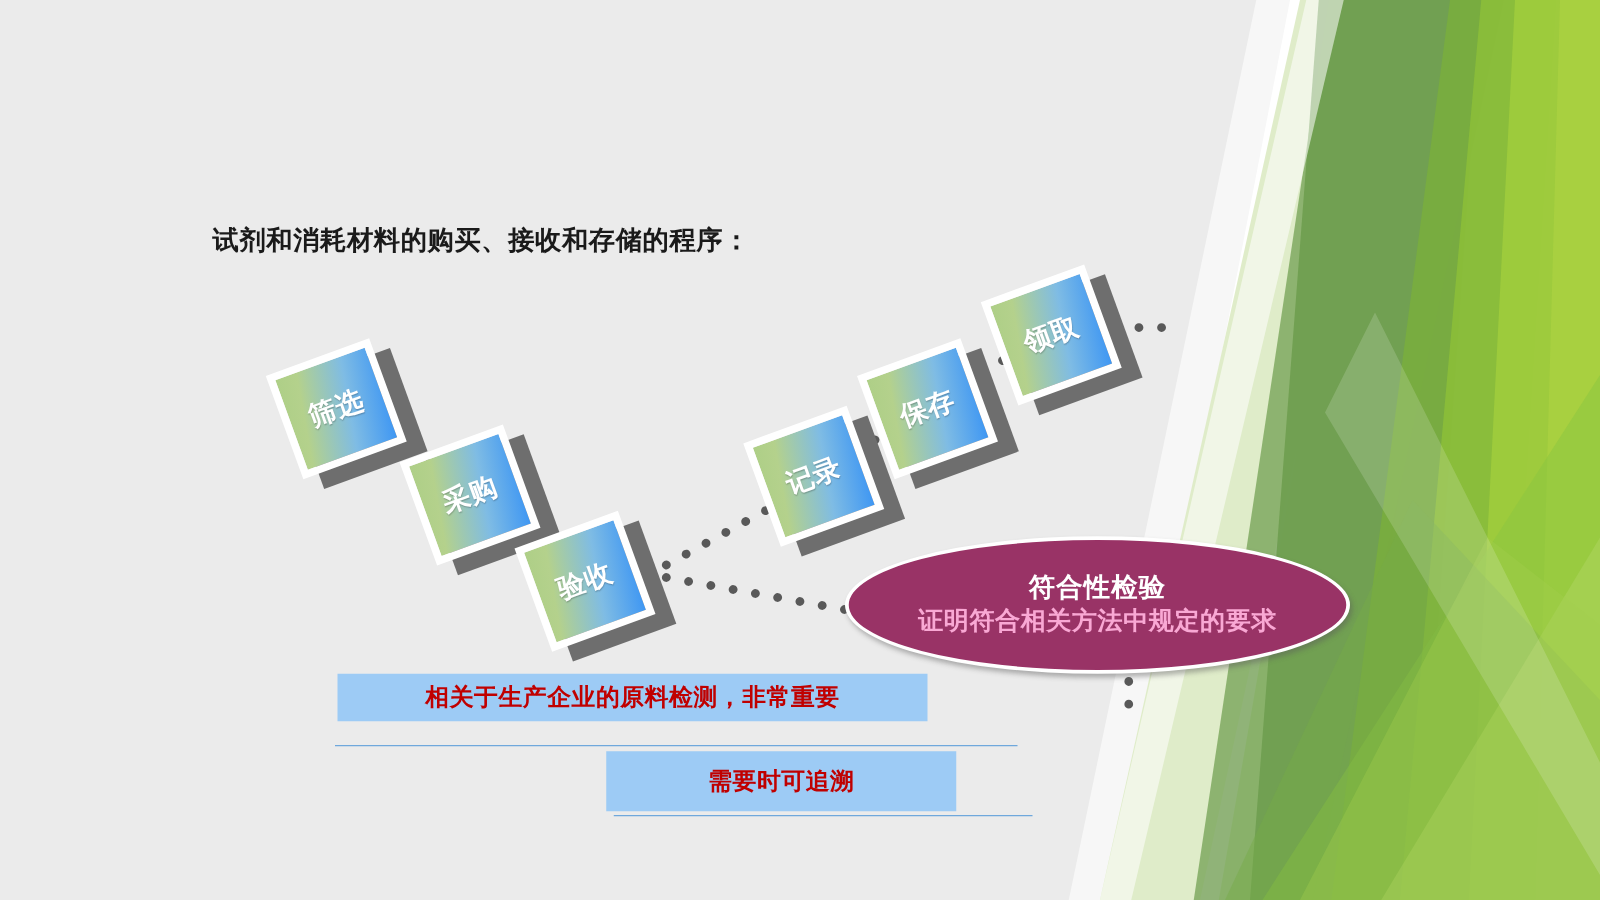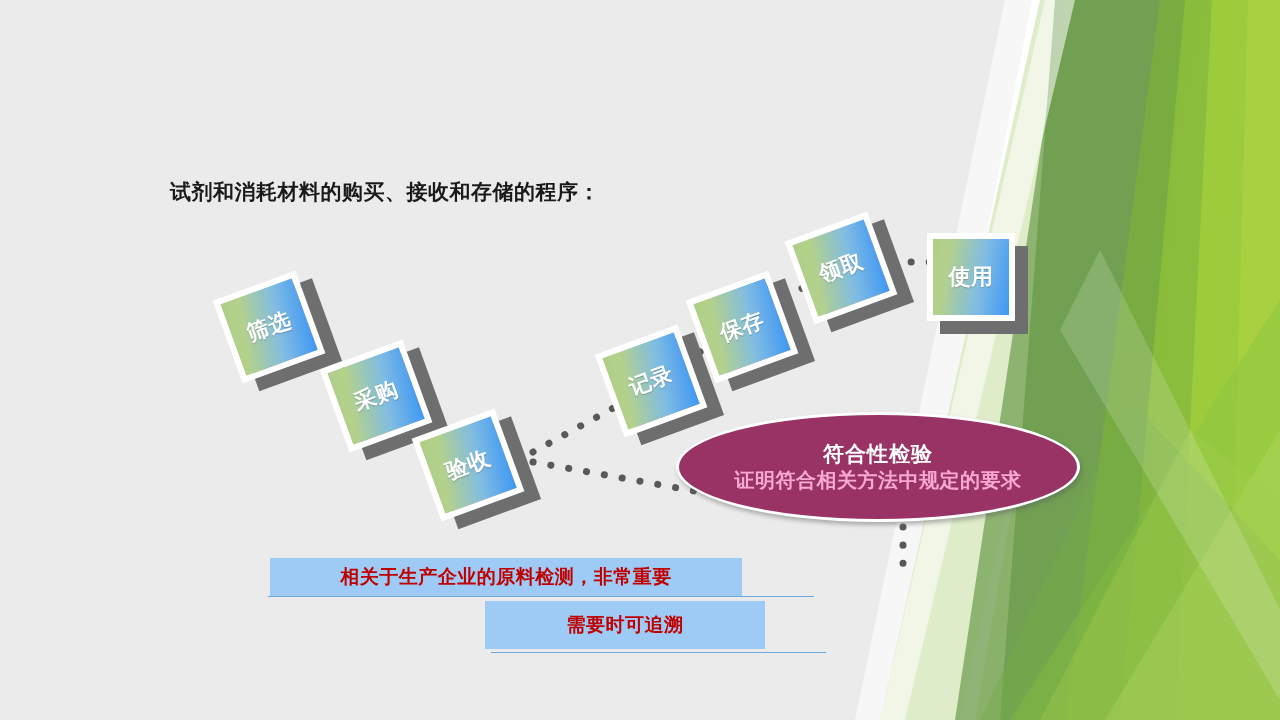--- a/index.html
+++ b/index.html
@@ -80,21 +80,21 @@
     font-weight: bold;
     letter-spacing: 0.5px;
     text-shadow: 0 1px 1px rgba(0,0,0,0.22);
     white-space: nowrap;
   }
 
   
   .ellipse-wrap {
     position: absolute;
     left: 676px;
-    top: 412px;
+    top: 429px;
     width: 404px;
     height: 110px;
   }
   .ellipse {
     position: absolute;
     inset: 0;
     border-radius: 50%;
     background: #993366;
     border: 3px solid #ffffff;
     box-sizing: border-box;
@@ -255,35 +255,29 @@
     </div>
   </div>
 
   <div class="step" style="left:797px; top:224px; transform:rotate(-20deg);">
     <div class="shadow"></div>
     <div class="tile">
       <span class="lbl">领取</span>
     </div>
   </div>
 
-  <div class="step" style="left:927px; top:233px;">
-    <div class="shadow"></div>
-    <div class="tile">
-      <span class="lbl">使用</span>
-    </div>
-  </div>
 
   <div class="ellipse-wrap">
     <div class="ellipse">
       <div class="line1">符合性检验</div>
       <div class="line2">证明符合相关方法中规定的要求</div>
     </div>
   </div>
 
-  <div class="callout" style="left:270px; top:558px; width:472px; height:38px;">
+  <div class="callout" style="left:270px; top:539px; width:472px; height:38px;">
     <span>相关于生产企业的原料检测，非常重要</span>
   </div>
   <div class="uline" style="left:268px; top:596px; width:546px;"></div>
 
   <div class="callout" style="left:485px; top:601px; width:280px; height:48px;">
     <span>需要时可追溯</span>
   </div>
   <div class="uline" style="left:491px; top:652px; width:335px;"></div>
 
 

